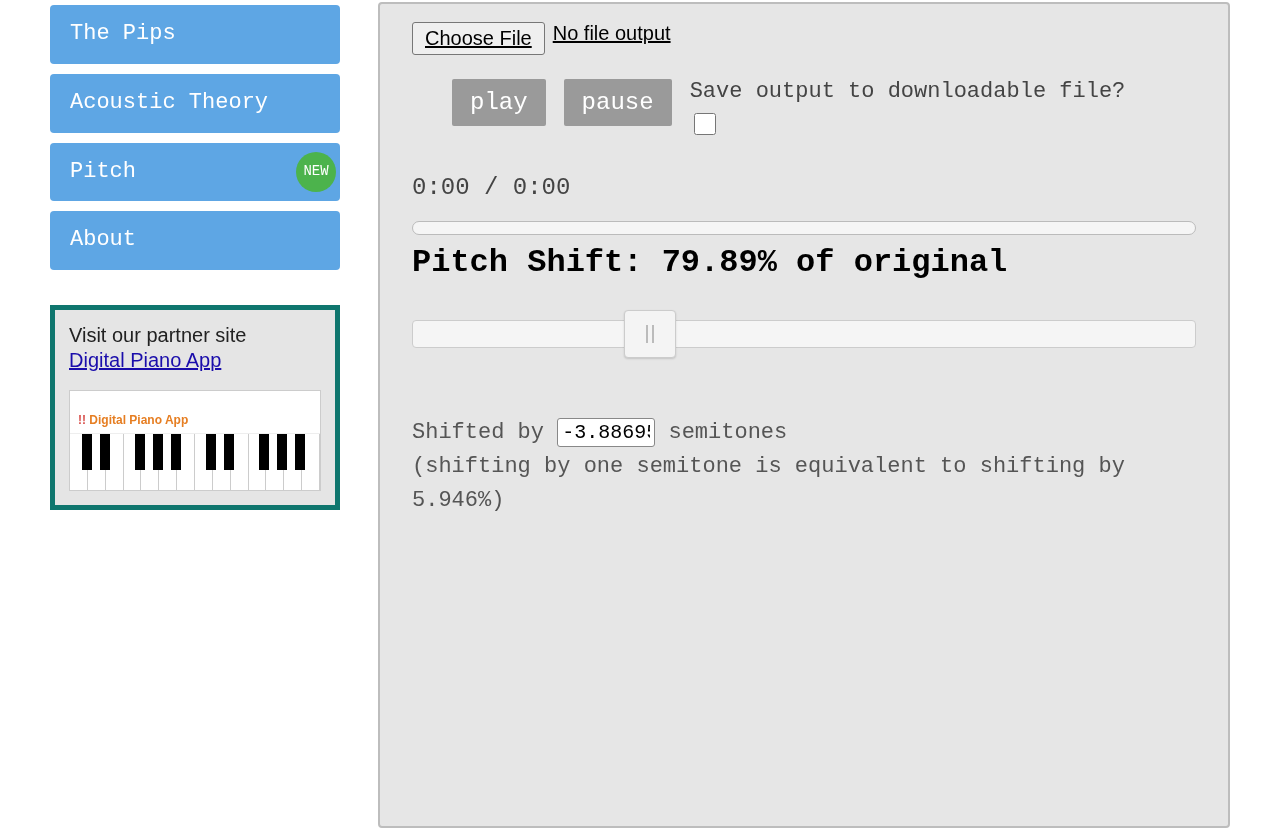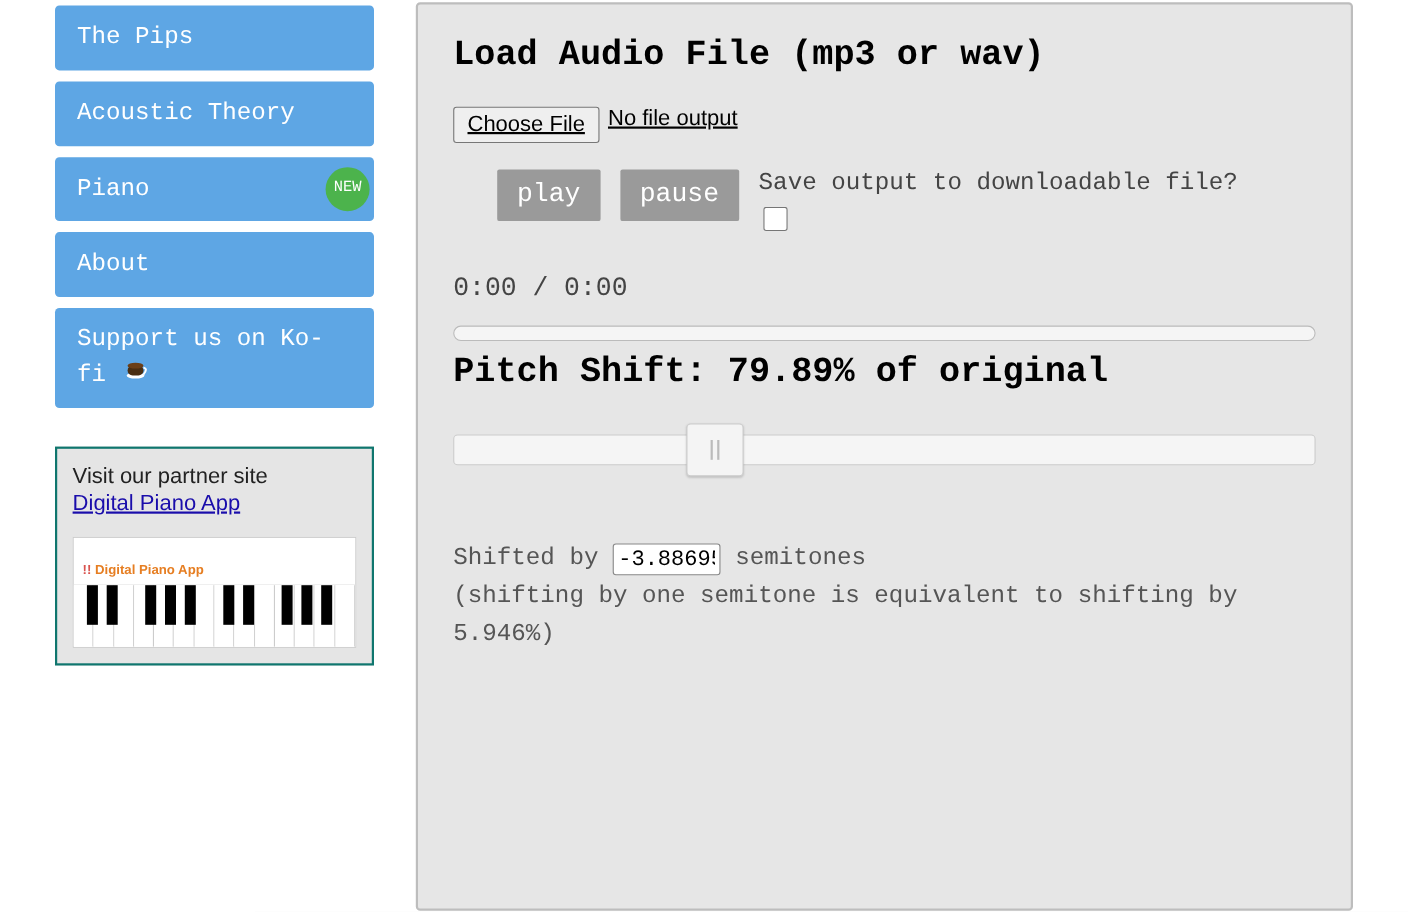--- a/index.html
+++ b/index.html
@@ -51,21 +51,21 @@
     }
     .coffee-icon {
       display: inline-block;
       vertical-align: middle;
       margin-left: 4px;
     }
     .partner-box {
       background: #e5e5e5;
       padding: 14px;
       margin-top: 35px;
-      border: 2px solid #0f766e;
+      border: 5px solid #0f766e;
     }
     .partner-title {
       font-size: 20px;
       color: #222;
       margin-bottom: 2px;
     }
     .partner-link {
       color: #1a0dab;
       text-decoration: underline;
       font-size: 20px;
@@ -251,36 +251,25 @@
 
 <div class="layout">
   <aside class="sidebar">
     <div class="nav-item">
       <span>The Pips</span>
     </div>
     <div class="nav-item">
       <span>Acoustic Theory</span>
     </div>
     <div class="nav-item">
-      <span>Piano</span>
+      <span>Pitch</span>
       <span class="badge">NEW</span>
     </div>
     <div class="nav-item">
       <span>About</span>
-    </div>
-    <div class="nav-item">
-      <span>Support us on Ko-fi </span>
-      <span class="coffee-icon">
-        <svg width="22" height="18" viewBox="0 0 24 20">
-          <ellipse cx="10" cy="16" rx="9" ry="3" fill="#fff"></ellipse>
-          <rect x="2" y="6" width="16" height="10" rx="5" fill="#4a2e12"></rect>
-          <ellipse cx="10" cy="6" rx="8" ry="3" fill="#6b3f18"></ellipse>
-          <path d="M18 8 q5 1 0 7" stroke="#fff" stroke-width="2" fill="none"></path>
-        </svg>
-      </span>
     </div>
 
     <div class="partner-box">
       <div class="partner-title">Visit our partner site</div>
       <a class="partner-link">Digital Piano App</a>
       <div class="piano-card">
         <div class="piano-header">
           <span class="warn">!!</span>
           <span class="name">Digital Piano App</span>
         </div>
@@ -308,21 +297,20 @@
           <div class="black-key" style="left:154px"></div>
           <div class="black-key" style="left:189px"></div>
           <div class="black-key" style="left:207px"></div>
           <div class="black-key" style="left:225px"></div>
         </div>
       </div>
     </div>
   </aside>
 
   <main class="main">
-    <h2>Load Audio File (mp3 or wav)</h2>
 
     <div class="file-row">
       <button class="choose-file">Choose File</button>
       <span>No file output</span>
     </div>
 
     <div class="controls-row">
       <button class="play-btn">play</button>
       <button class="pause-btn">pause</button>
       <div class="save-row">

